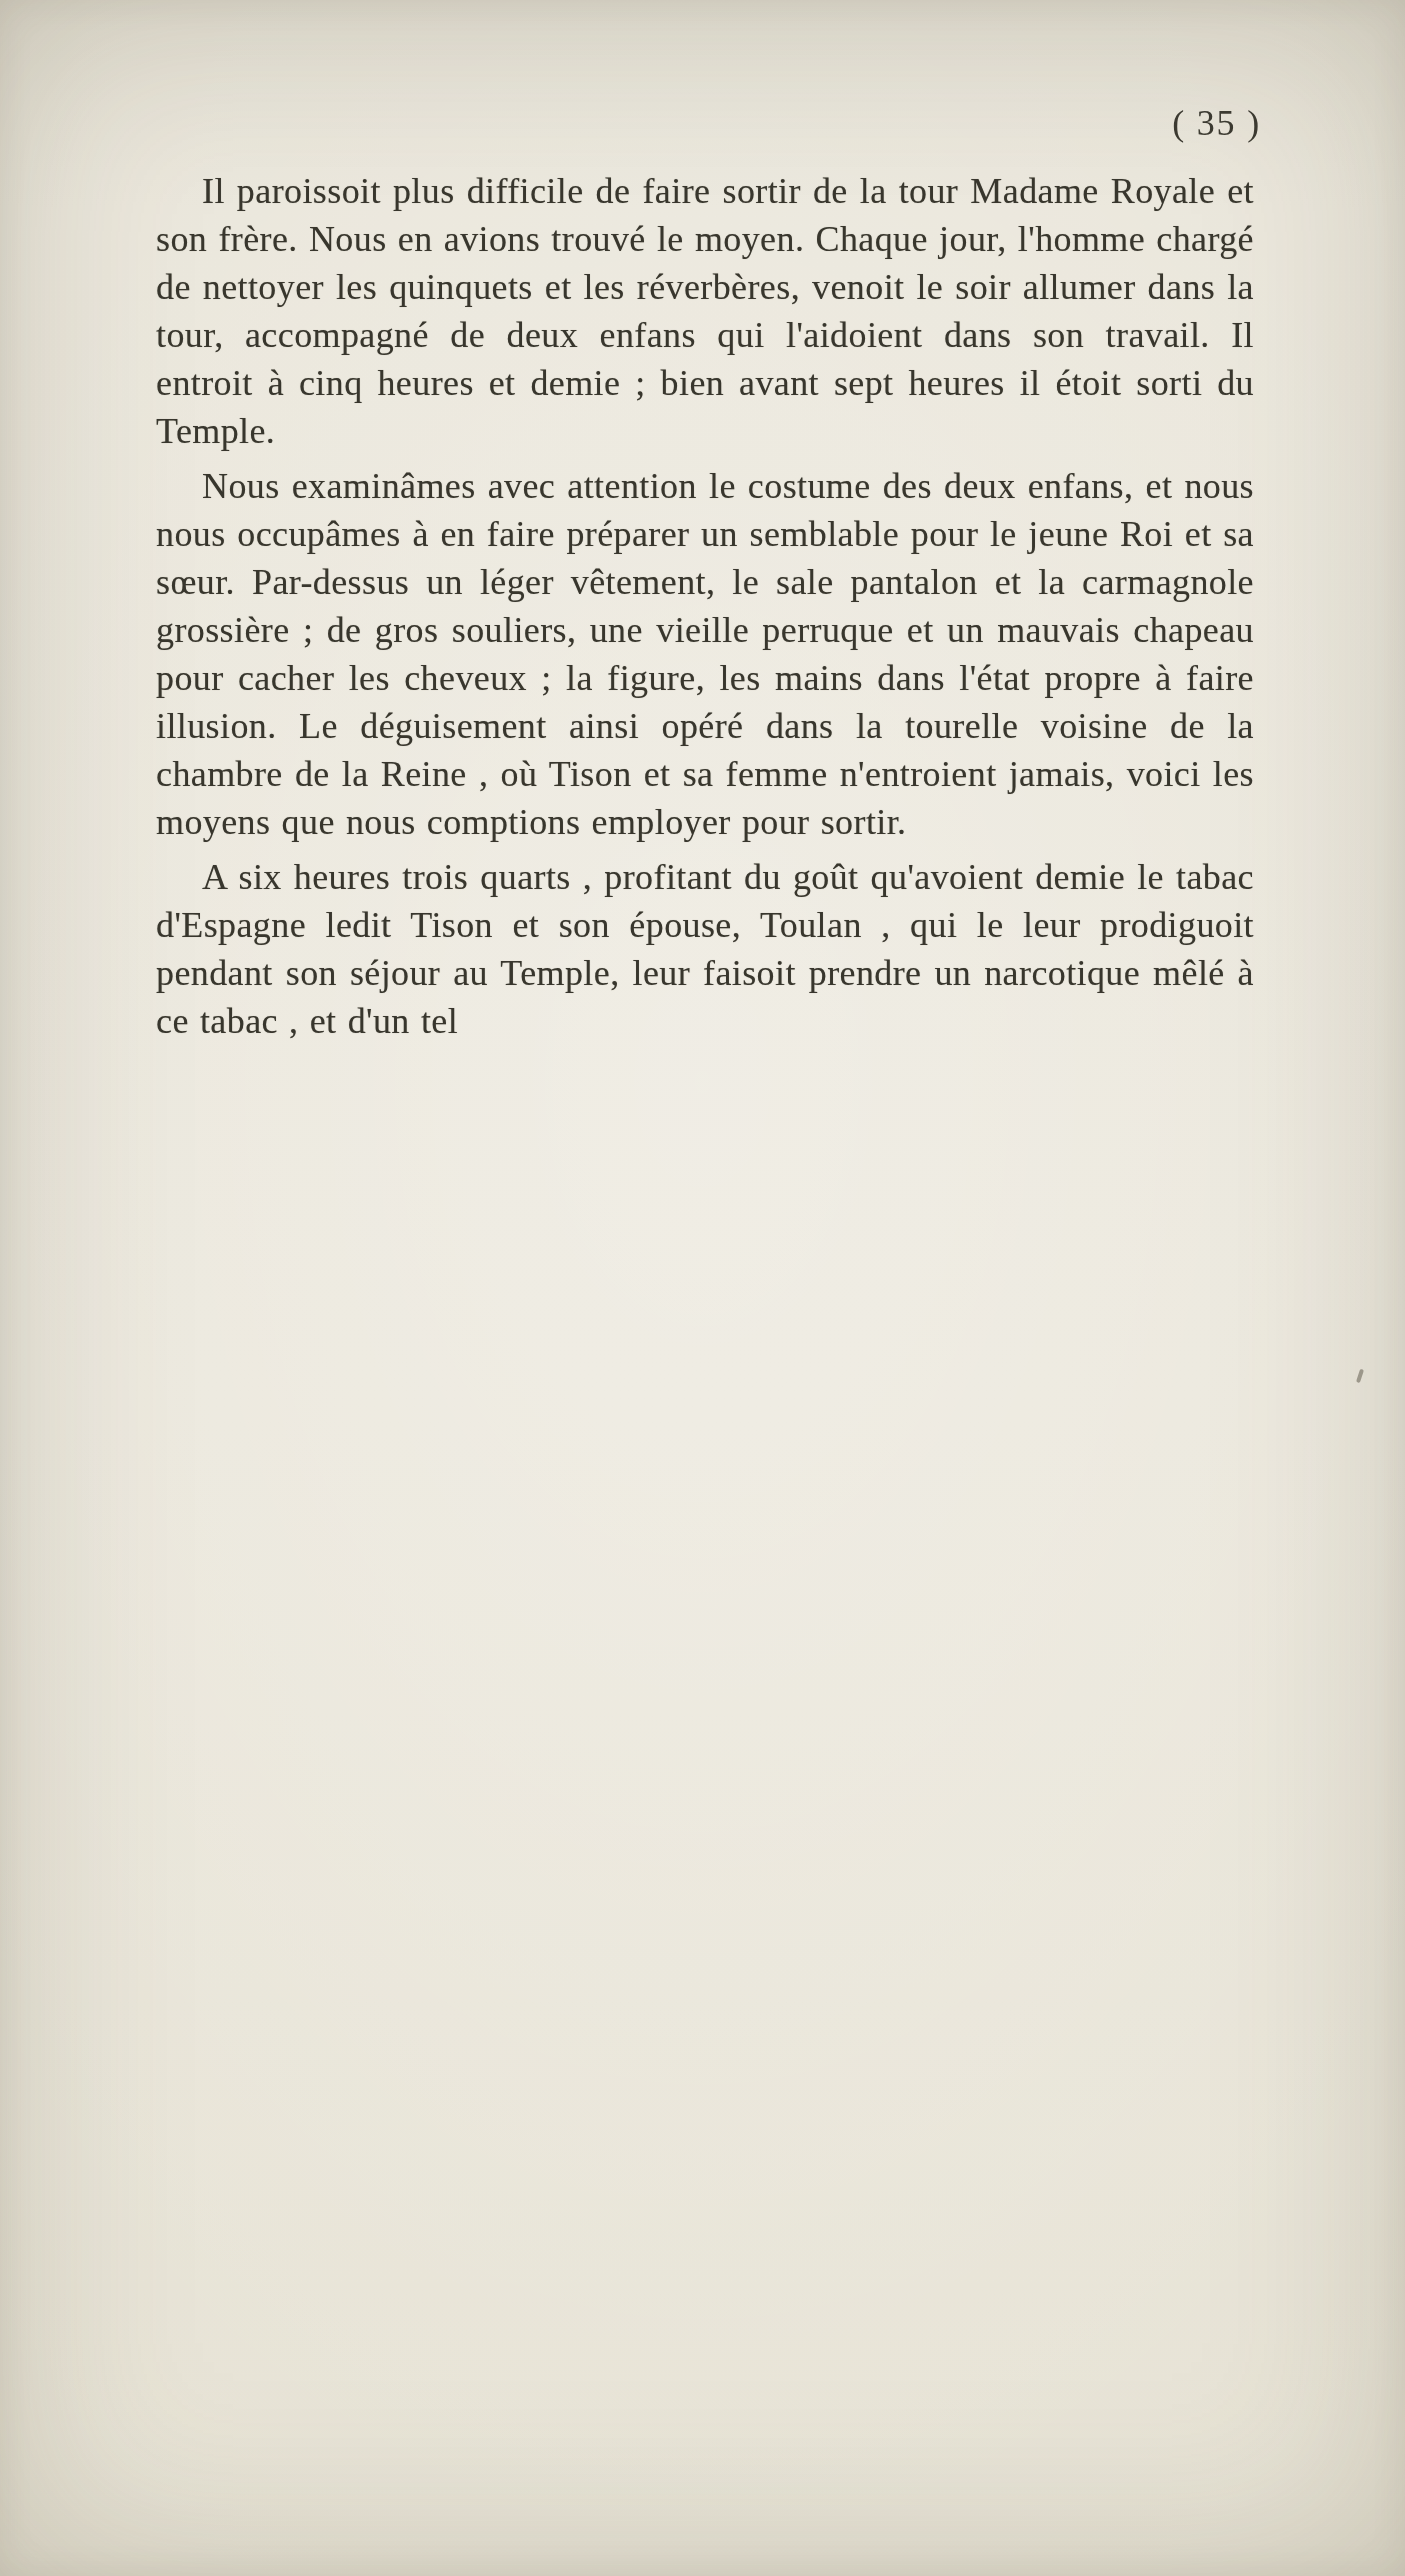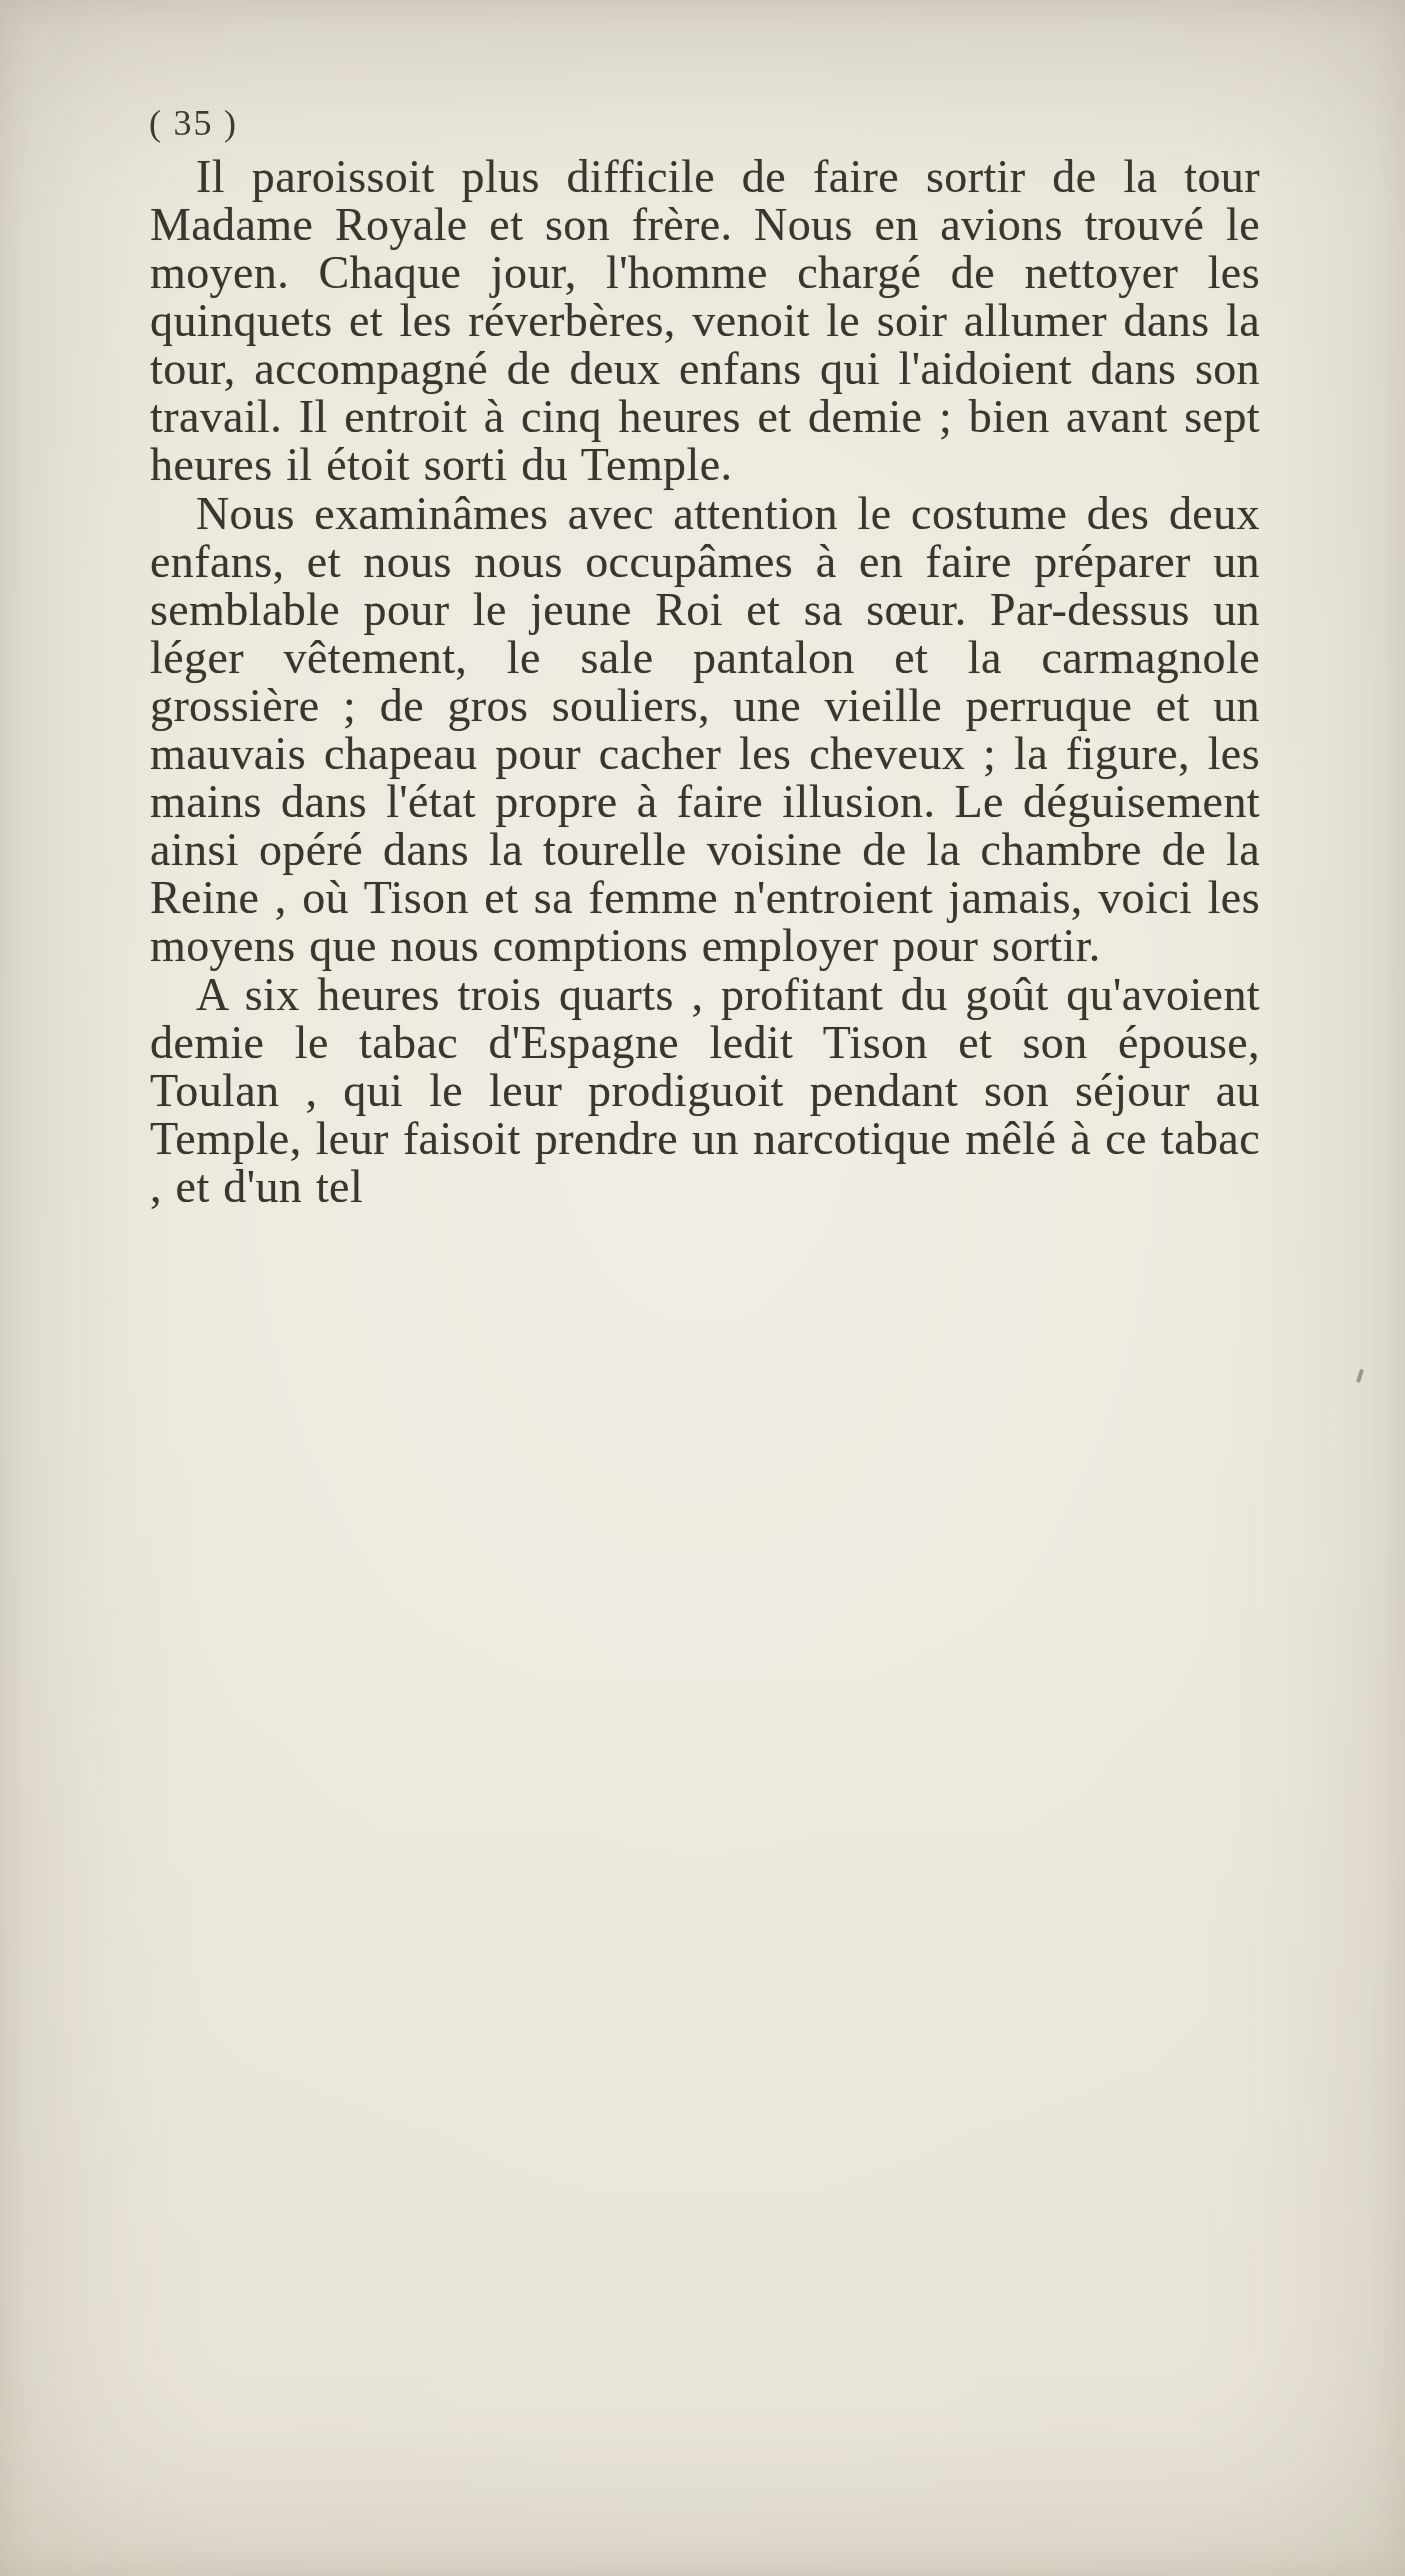--- a/index.html
+++ b/index.html
@@ -20,30 +20,30 @@
     font-family: "Liberation Serif", "DejaVu Serif", serif;
     color: #37352d;
   }
   .text-block {
     position: absolute;
     left: 149px;
     top: 99px;
     width: 1112px;
   }
   .page-number {
-    text-align: left;
+    text-align: right;
     font-size: 36px;
     line-height: 48px;
     letter-spacing: 1.8px;
-    margin-bottom: 6px;
+    margin-bottom: 20px;
     color: #3c3a31;
   }
   .para {
-    margin: 1px;
-    font-size: 46px;
+    margin: 7px;
+    font-size: 36px;
     line-height: 48px;
     text-align: justify;
     text-indent: 46px;
     letter-spacing: 0.4px;
     word-spacing: 1.8px;
     color: #38362d;
     text-shadow: 0 0 0.9px rgba(70, 66, 52, 0.35);
   }
   
   .stray-mark {

